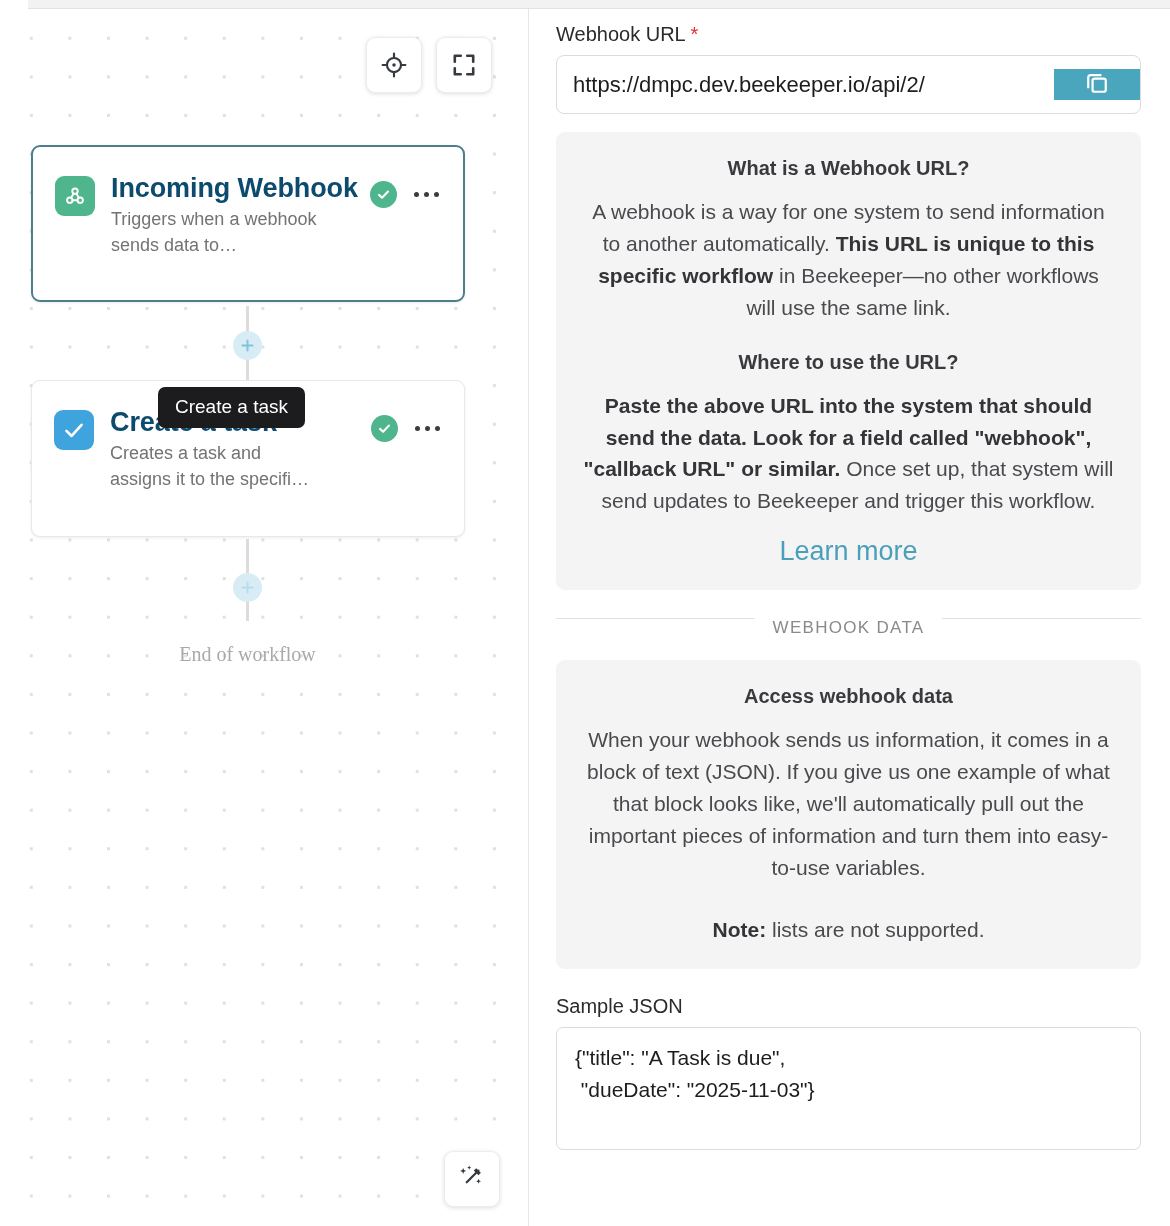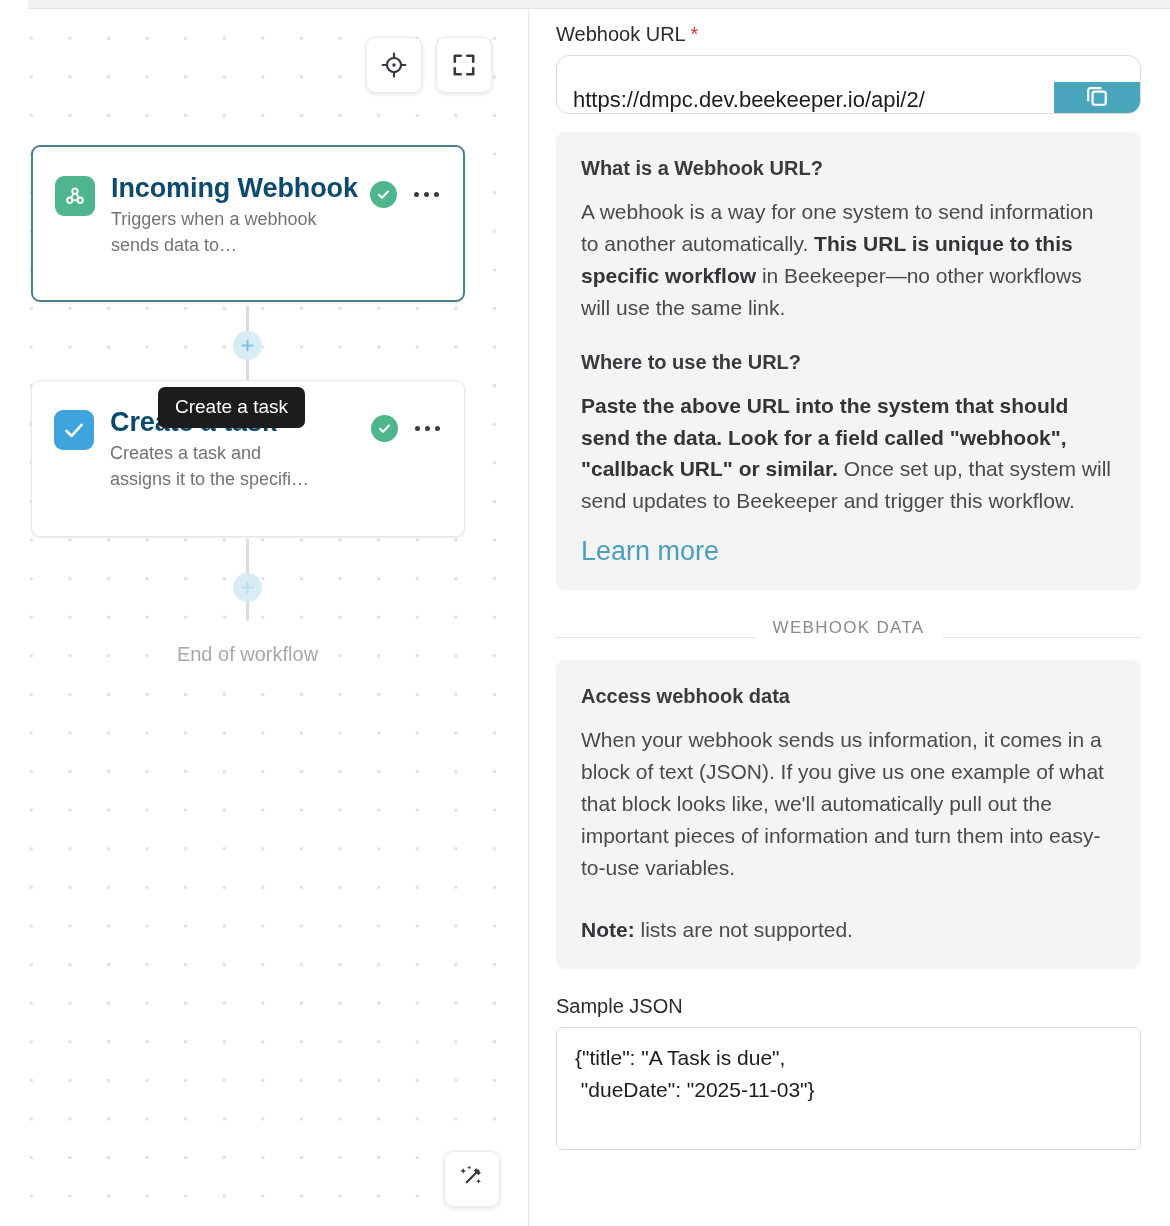--- a/index.html
+++ b/index.html
@@ -72,21 +72,21 @@
     border-radius: 50%; background: #d8ecf5;
     display: flex; align-items: center; justify-content: center;
     cursor: pointer; border: none;
   }
   .plus-btn.p1 { top: 322px; }
   .plus-btn.p2 { top: 564px; }
   .plus-btn svg { display: block; }
 
   .end-label {
     position: absolute; left: 0; top: 634px; width: 495px;
-    text-align: center; font-size: 20px; color: #a9a9ad;
+    text-align: center; font-size: 20px; color: #a9a9ad; font-family: Liberation Serif, serif;
   }
 
   
   .node {
     position: absolute; left: 31px; width: 434px; height: 157px;
     background: #ffffff; border-radius: 9px;
     padding: 26px 22px 0 22px;
     box-shadow: 0 1px 3px rgba(0,0,0,.08);
   }
   .node.selected { top: 136px; border: 2px solid #4c7f8c; }
@@ -141,55 +141,56 @@
     position: absolute; left: 529px; top: 9px; width: 641px; height: 1217px;
     background: #ffffff; padding: 14px 29px 0 27px;
     overflow: hidden;
   }
   .field-label {
     font-size: 20px; color: #2b2b2e; margin-bottom: 9px;
   }
   .req { color: #e03131; }
 
   .url-row {
-    display: flex; align-items: flex-end; height: 59px;
-    border: 1px solid #dcdcdc; border-radius: 13px; background: #fff;
+    display: flex; align-items: center; height: 59px;
+    border: 1px solid #dcdcdc; border-radius: 8px; background: #fff;
     overflow: hidden;
   }
   .url-input {
     flex: 1 1 auto; border: none; outline: none; background: transparent;
     font-family: "Liberation Sans", sans-serif;
     font-size: 22px; color: #1d1d1f; padding: 0 16px; min-width: 0;
   }
   .copy-btn {
     flex: 0 0 auto; width: 86px; background: #4aa6bd; border: none;
     display: flex; align-items: center; justify-content: center;
     cursor: pointer;
   }
 
   .info-card {
     margin-top: 18px; background: #f4f4f4; border-radius: 9px;
     padding: 25px 25px 23px 25px;
+    text-align: center;
   }
   .card-h {
     font-size: 20px; font-weight: bold; color: #3a3a3e; margin-bottom: 16px;
   }
   .card-h.second { margin-top: 27px; }
   .card-p {
     font-size: 21px; color: #4a4a4e; line-height: 1.52;
   }
   .card-p b { color: #343438; }
   .card-p.bold-lead { margin-top: 0; }
   .link {
     display: inline-block; margin-top: 19px;
     font-size: 27px; color: #4a9fbb; cursor: pointer; text-decoration: none;
   }
 
   .sep-row {
-    display: flex; align-items: flex-end; gap: 18px;
+    display: flex; align-items: flex-start; gap: 18px;
     margin: 28px 0 22px 0;
   }
   .sep-line { flex: 1 1 auto; height: 1px; background: #e2e2e2; }
   .sep-text {
     font-size: 17px; color: #8a8a8e; letter-spacing: 1.3px;
   }
 
   .sample-label {
     font-size: 20px; color: #2b2b2e; margin: 26px 0 9px 0;
   }

